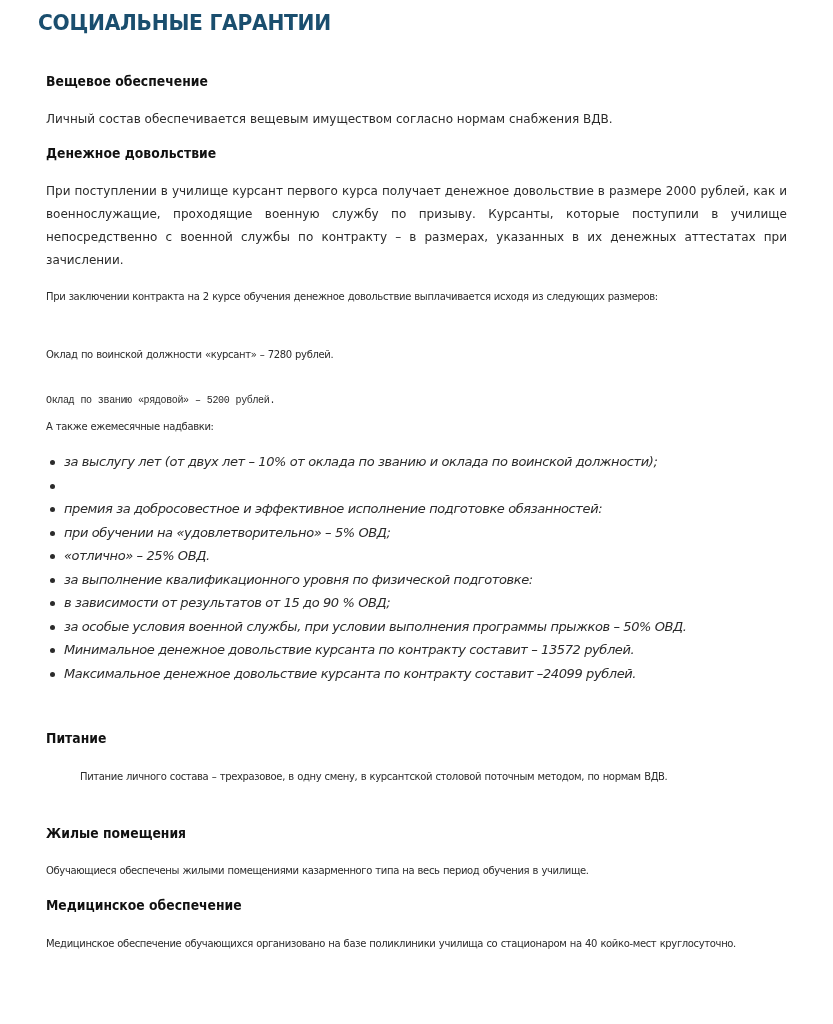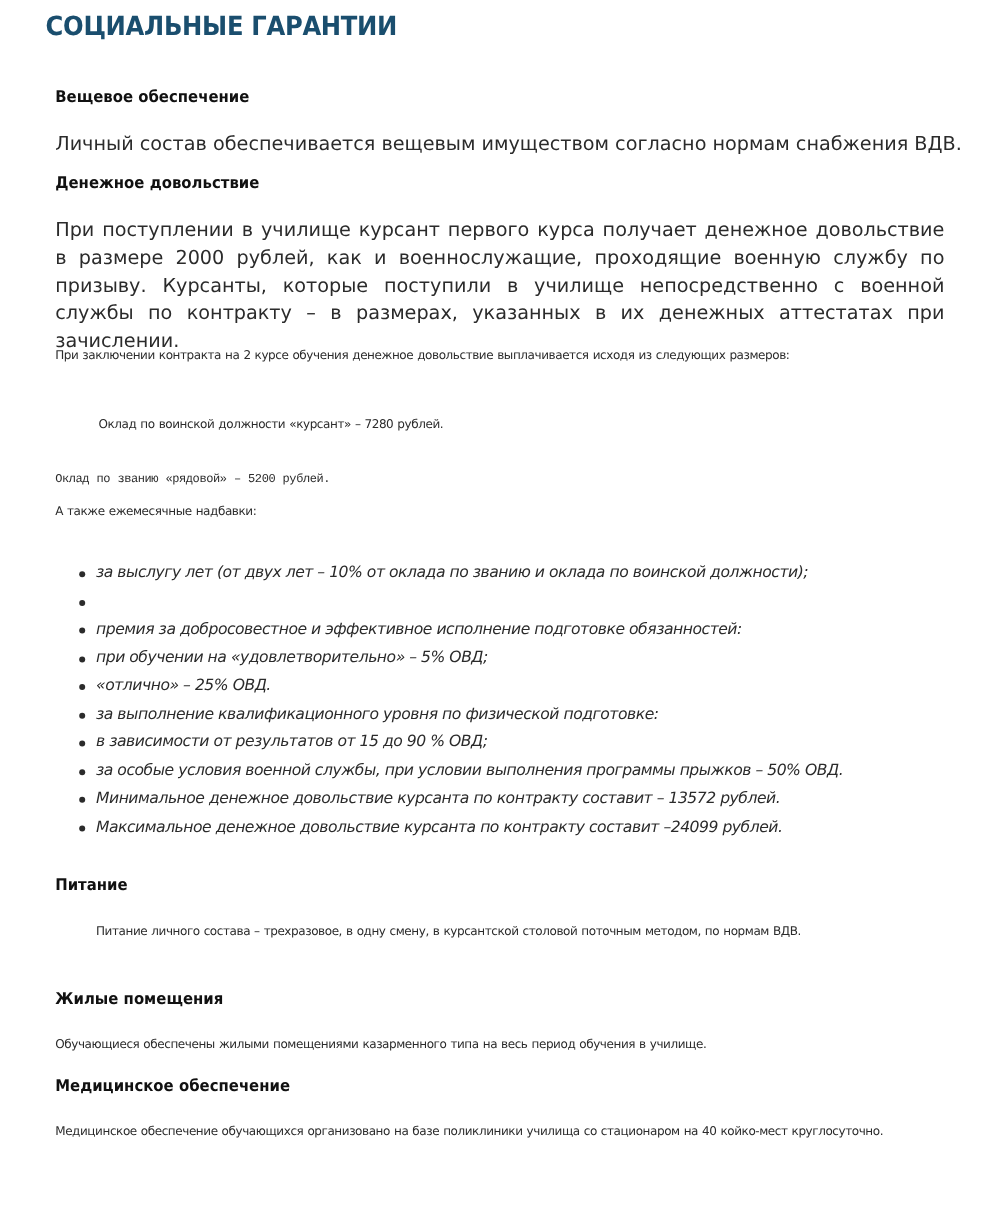--- a/index.html
+++ b/index.html
@@ -50,39 +50,39 @@
       color: #111111;
       white-space: nowrap;
       transform: scaleX(0.92);
       transform-origin: left center;
     }
     .para {
       position: absolute;
       left: 0;
       width: 741px;
       margin: 0;
-      font-size: 16px;
+      font-size: 12px;
       line-height: 23px;
       color: #2b2b2b;
       text-align: justify;
     }
     .para.narrow {
       font-size: 10px;
       letter-spacing: -0.35px;
       word-spacing: 0.5px;
     }
     .single {
       white-space: nowrap;
       text-align: left;
     }
     .bullets {
       position: absolute;
       left: 0;
       top: 450px;
-      margin: 16px;
+      margin: 0;
       padding: 0;
       list-style: none;
     }
     .bullets li {
       position: relative;
       height: 23.5px;
       line-height: 23.5px;
       padding-left: 18px;
       font-size: 13px;
       font-style: italic;
@@ -107,21 +107,21 @@
   <h1 class="page-title">СОЦИАЛЬНЫЕ ГАРАНТИИ</h1>
 
   <div class="content">
 
     <h2 class="heading" style="top:73px;">Вещевое обеспечение</h2>
     <p class="para single" style="top:108px;">Личный состав обеспечивается вещевым имуществом согласно нормам снабжения ВДВ.</p>
 
     <h2 class="heading" style="top:145px;">Денежное довольствие</h2>
     <p class="para" style="top:180px;">При поступлении в училище курсант первого курса получает денежное довольствие в размере 2000 рублей, как и военнослужащие, проходящие военную службу по призыву. Курсанты, которые поступили в училище непосредственно с военной службы по контракту – в размерах, указанных в их денежных аттестатах при зачислении.</p>
     <p class="para narrow" style="top:285px;">При заключении контракта на 2 курсе обучения денежное довольствие выплачивается исходя из следующих размеров:</p>
-    <p class="para narrow single" style="top:343px;margin-left:36px;">Оклад по воинской должности «курсант» – 7280 рублей.</p>
+    <p class="para narrow single" style="top:343px;">Оклад по воинской должности «курсант» – 7280 рублей.</p>
     <p class="para narrow single" style="top:389px;font-family:Liberation Mono, monospace;">Оклад по званию «рядовой» – 5200 рублей.</p>
     <p class="para narrow single" style="top:415px;">А также ежемесячные надбавки:</p>
 
     <ul class="bullets">
       <li><span class="dot"></span><span>за выслугу лет (от двух лет – 10% от оклада по званию и оклада по воинской должности);</span></li>
       <li><span class="dot"></span></li>
       <li><span class="dot"></span><span>премия за добросовестное и эффективное исполнение подготовке обязанностей:</span></li>
       <li><span class="dot"></span><span>при обучении на «удовлетворительно» – 5% ОВД;</span></li>
       <li><span class="dot"></span><span>«отлично» – 25% ОВД.</span></li>
       <li><span class="dot"></span><span>за выполнение квалификационного уровня по физической подготовке:</span></li>

